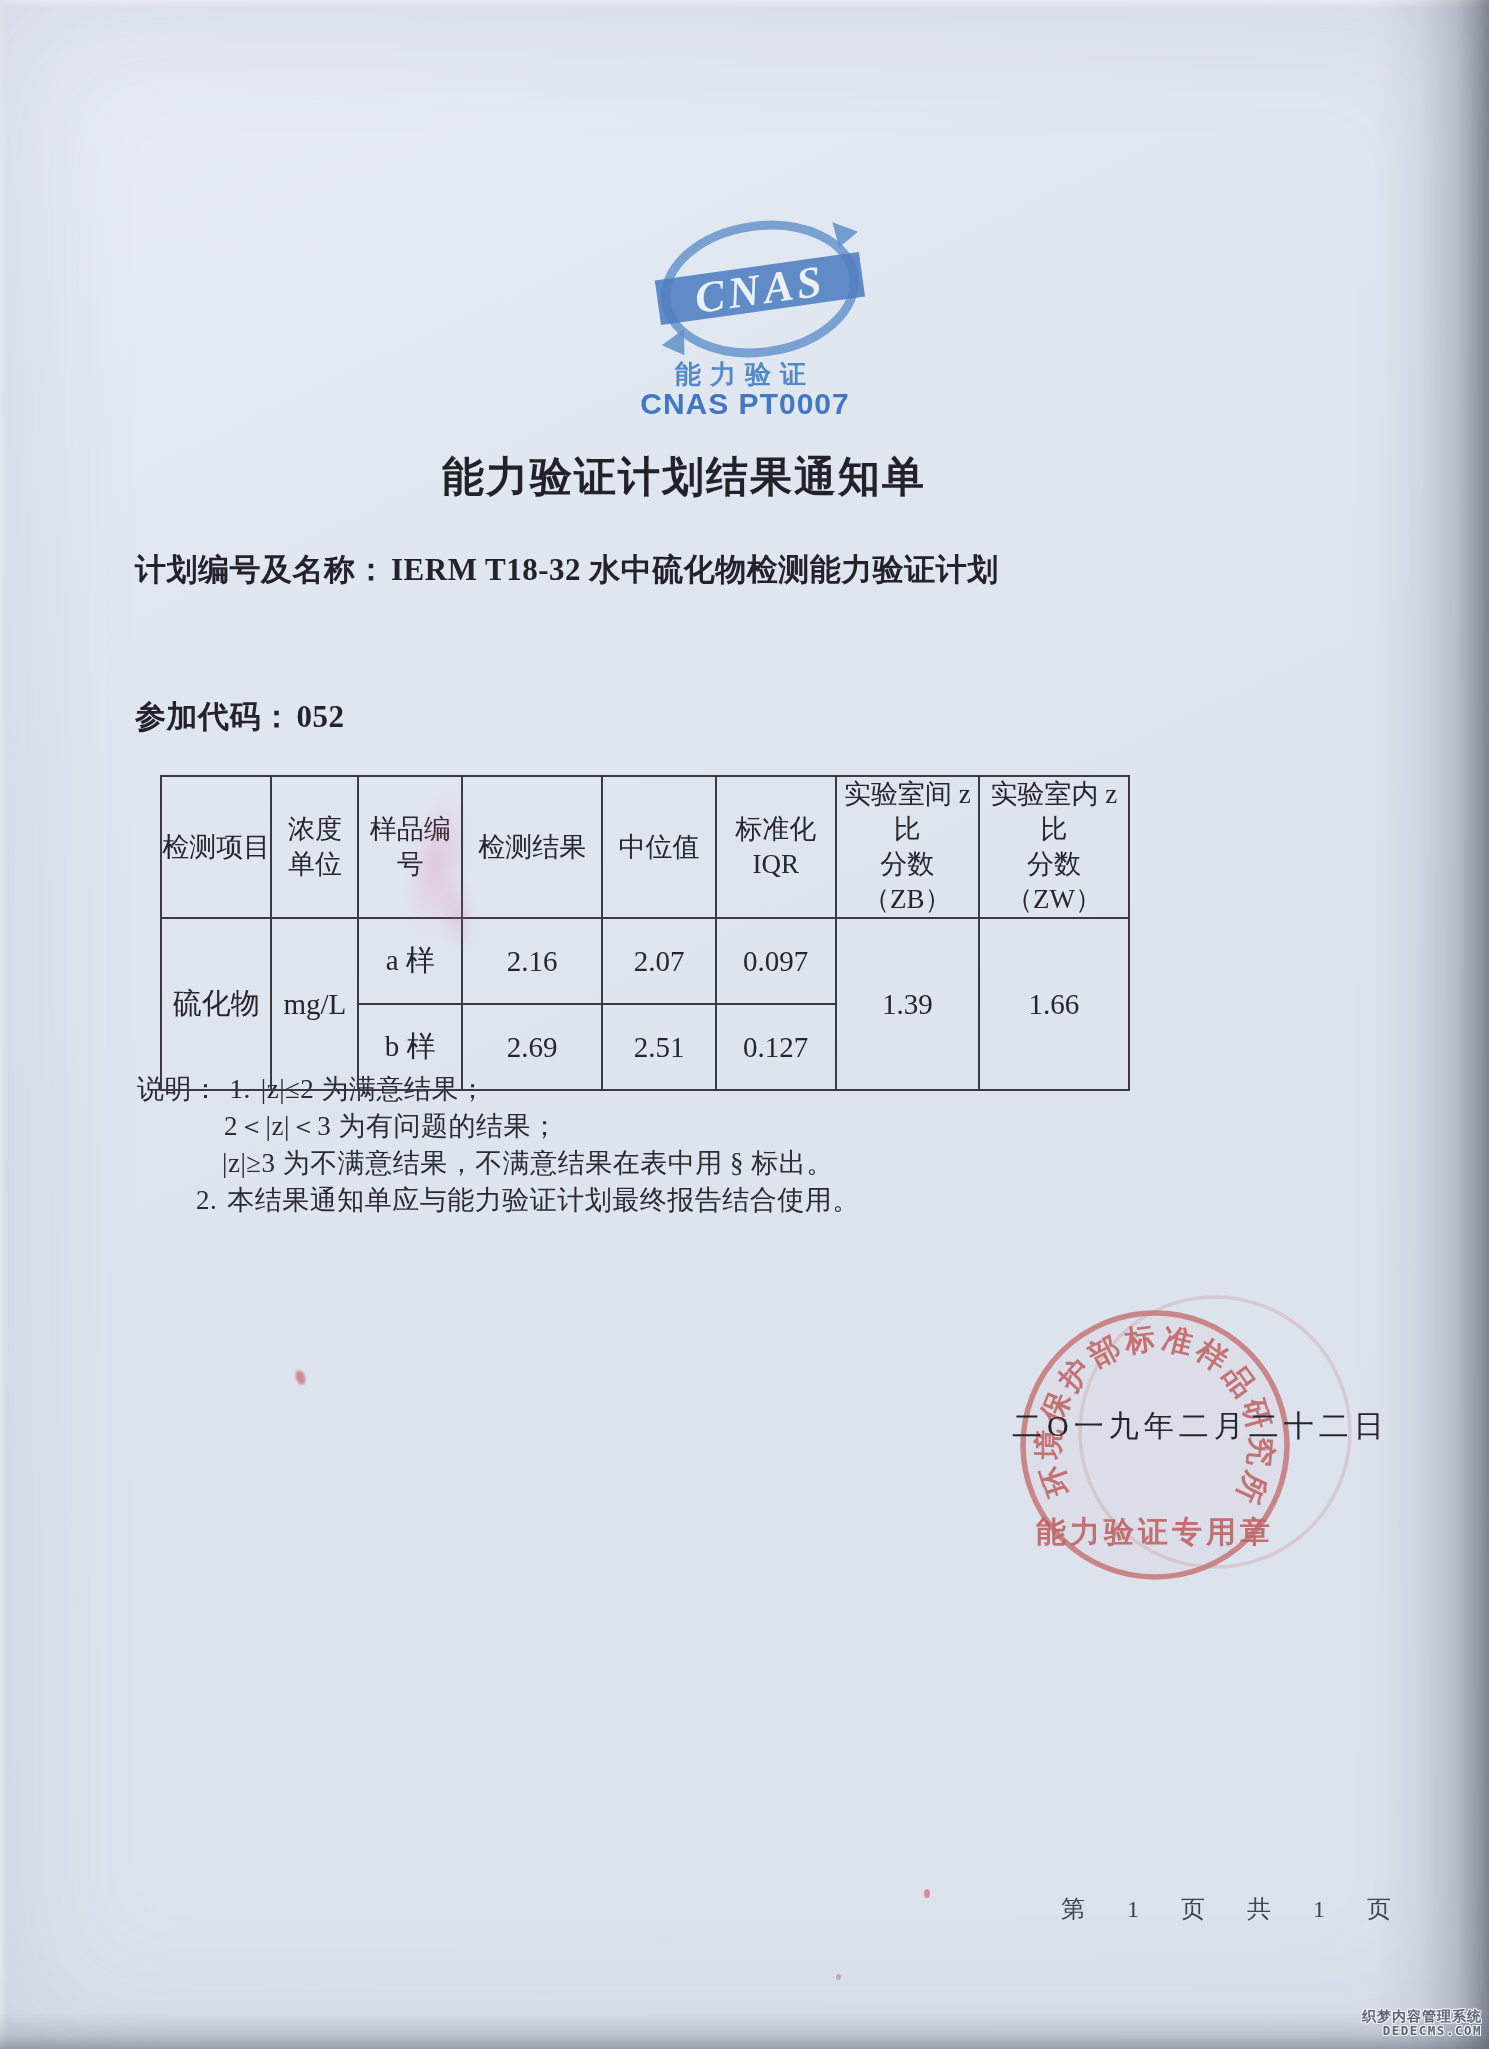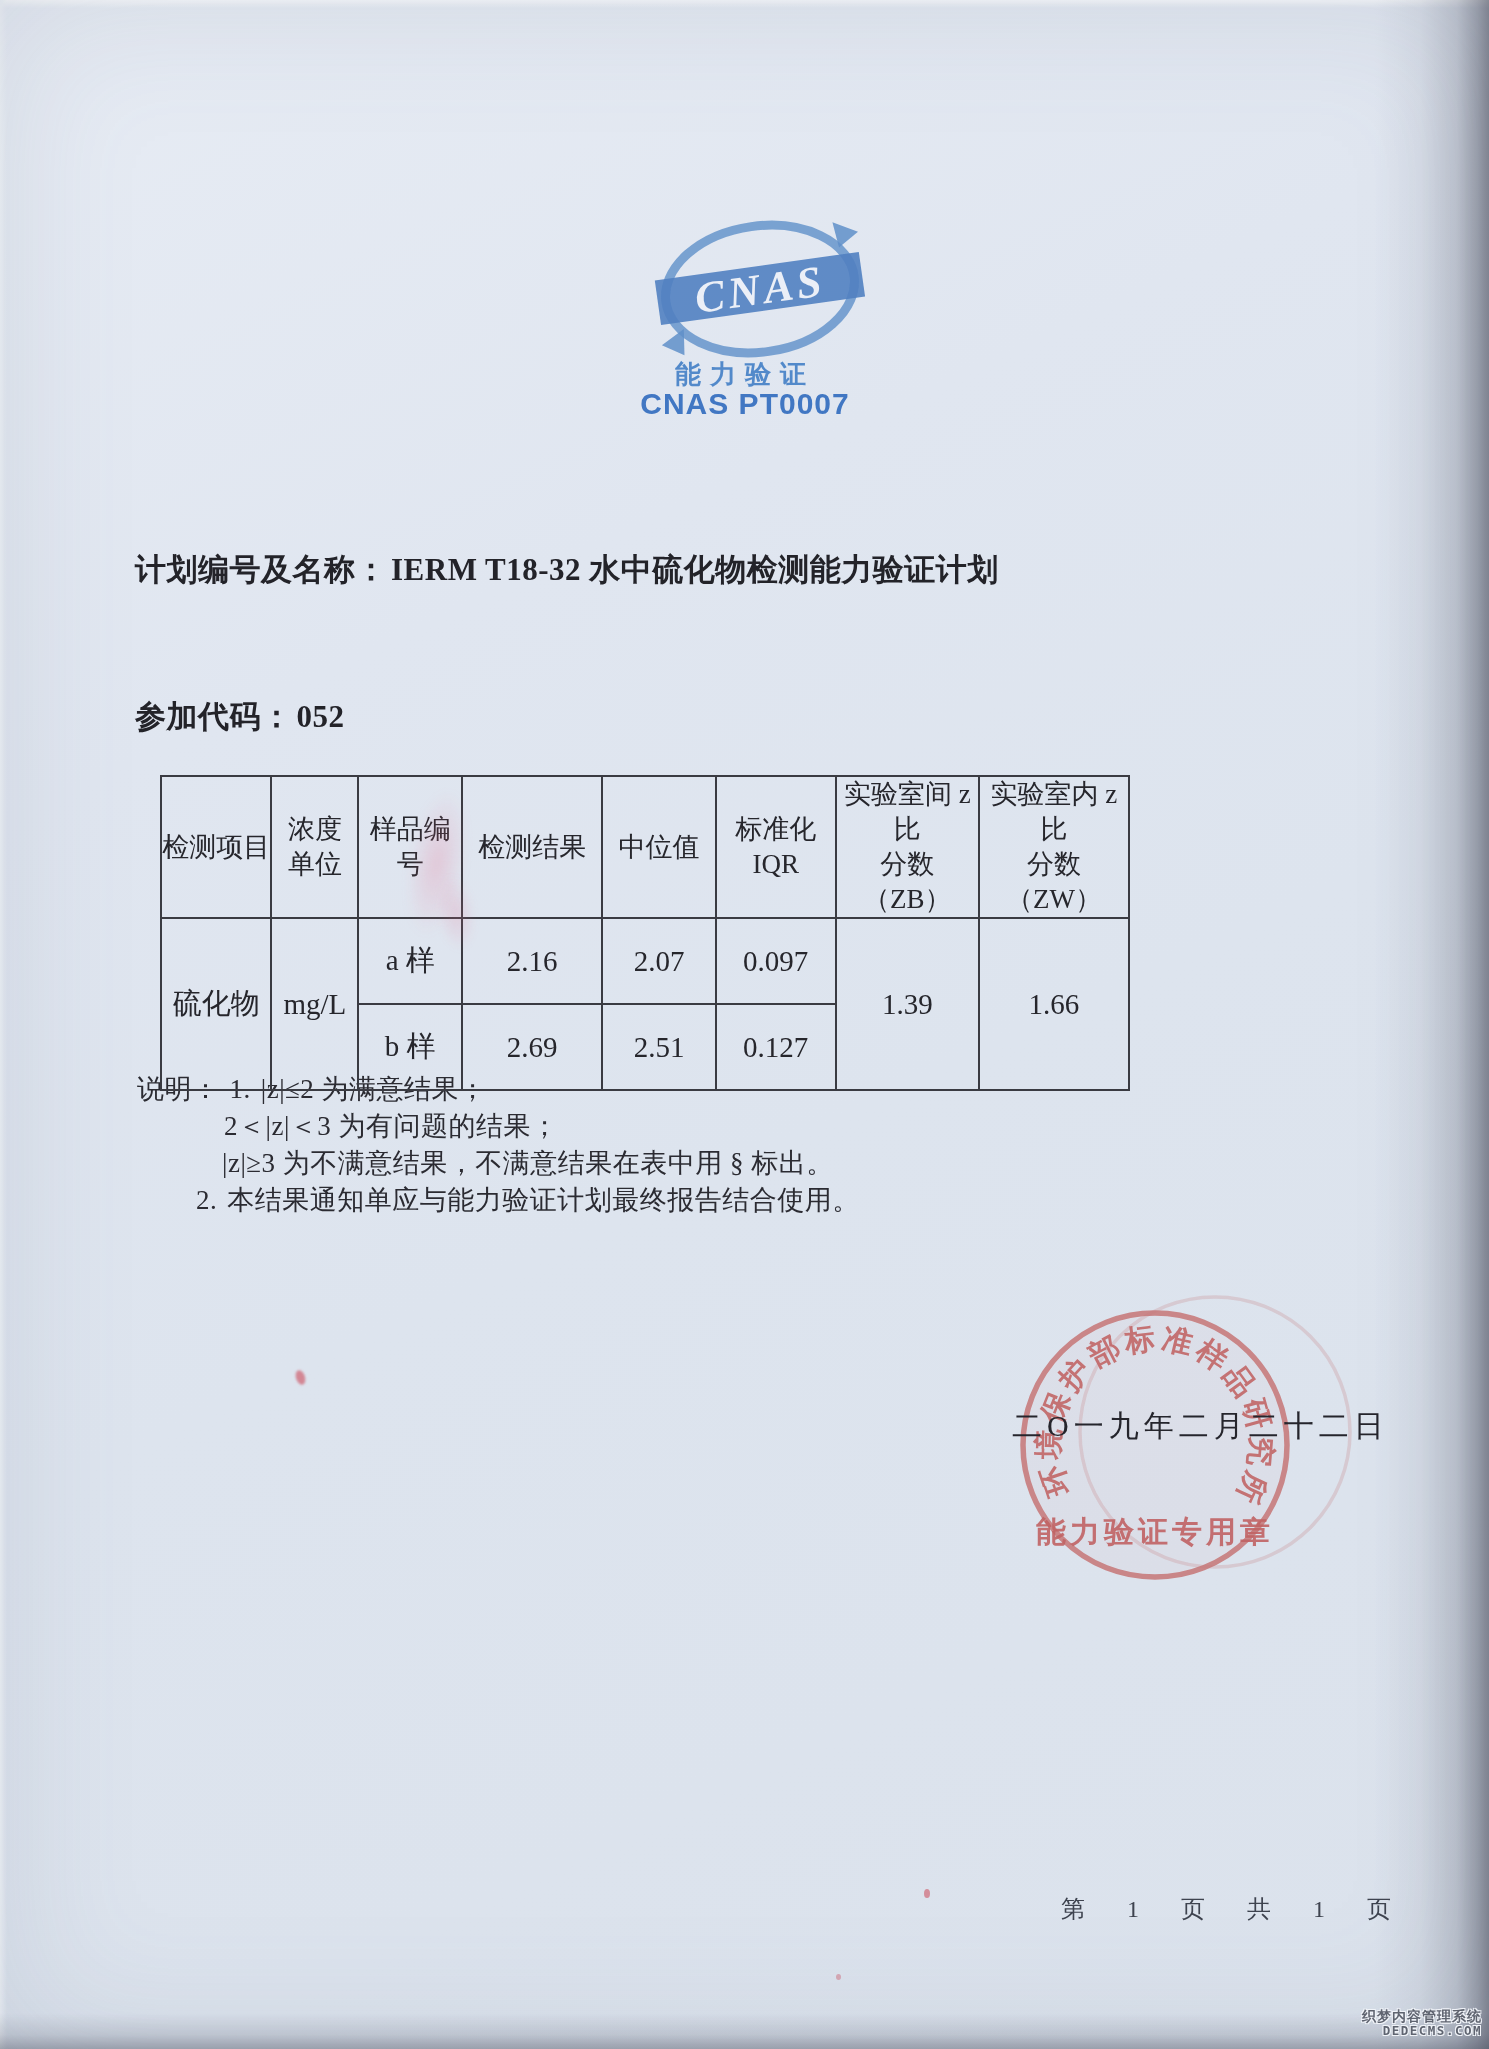--- a/index.html
+++ b/index.html
@@ -77,20 +77,21 @@
       <ellipse cx="105" cy="74" rx="95" ry="63" fill="none" stroke="#4d84c4" stroke-width="9" opacity="0.8"></ellipse>
       <polygon points="186,18 210,31 189,44" fill="#4d84c4" opacity="0.85"></polygon>
       <polygon points="24,103 0,116 21,129" fill="#4d84c4" opacity="0.85"></polygon>
       <rect x="2" y="51" width="206" height="45" fill="#3d72ba" opacity="0.9"></rect>
       <text x="105" y="89" text-anchor="middle" font-family="Liberation Serif, DejaVu Serif, serif" font-style="italic" font-weight="700" font-size="44" letter-spacing="4" fill="#edf1f8">CNAS</text>
     </g>
   </svg>
   <div class="logo-label">能力验证</div>
   <div class="logo-code">CNAS PT0007</div>
 
+  <div class="doc-title">能力验证计划结果通知单</div>
 
   <div class="field f1">
     <span>计划编号及名称：</span><span class="val">IERM T18-32 水中硫化物检测能力验证计划</span>
   </div>
   <div class="field f3">
     <span>参加代码：</span><span class="val">052</span>
   </div>
 
   <table class="rtable">
     <colgroup>

